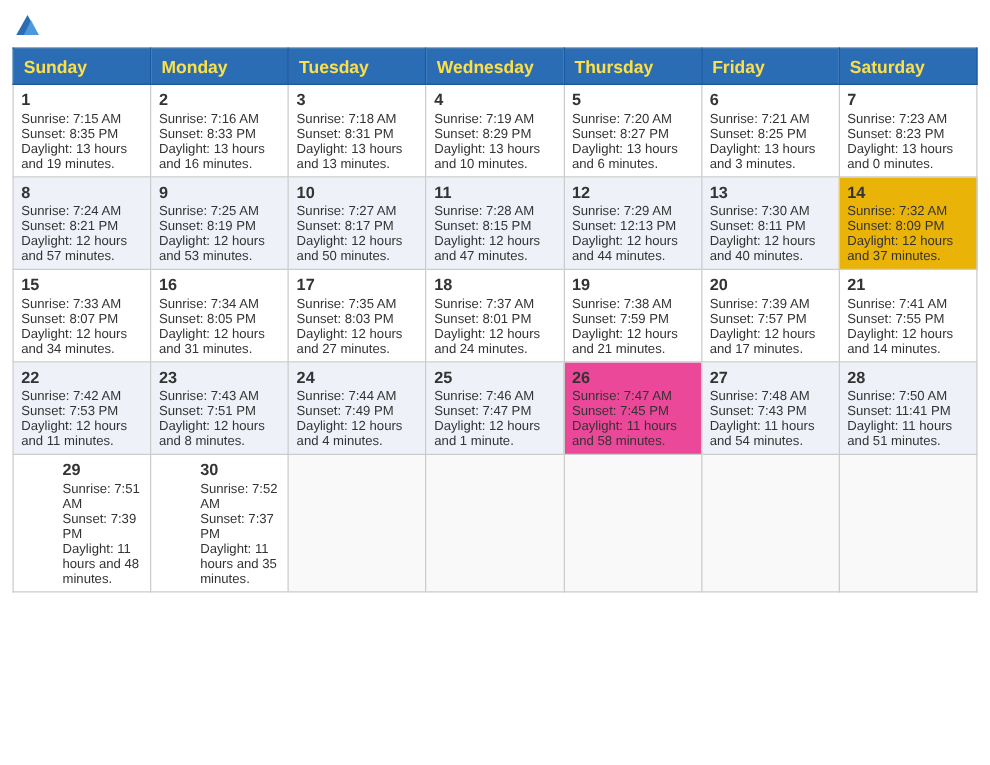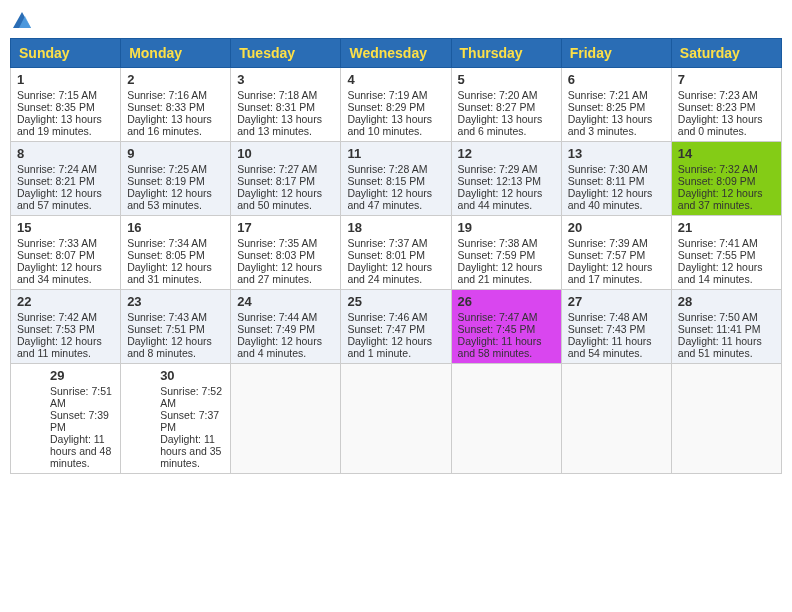--- a/index.html
+++ b/index.html
@@ -179,21 +179,21 @@
           <span>Sunrise: 7:29 AM</span><br>
           <span>Sunset: 12:13 PM</span><br>
           <span>Daylight: 12 hours and 44 minutes.</span>
         </td>
         <td style="background: rgb(238, 242, 248);">
           <span class="day-num">13</span>
           <span>Sunrise: 7:30 AM</span><br>
           <span>Sunset: 8:11 PM</span><br>
           <span>Daylight: 12 hours and 40 minutes.</span>
         </td>
-        <td style="background: #84cc16;">
+        <td style="background: #eab308;">
           <span class="day-num">14</span>
           <span>Sunrise: 7:32 AM</span><br>
           <span>Sunset: 8:09 PM</span><br>
           <span>Daylight: 12 hours and 37 minutes.</span>
         </td>
       </tr>
       <tr>
         <td>
           <span class="day-num">15</span>
           <span>Sunrise: 7:33 AM</span><br>
@@ -255,21 +255,21 @@
           <span>Sunrise: 7:44 AM</span><br>
           <span>Sunset: 7:49 PM</span><br>
           <span>Daylight: 12 hours and 4 minutes.</span>
         </td>
         <td style="background: rgb(238, 242, 248);">
           <span class="day-num">25</span>
           <span>Sunrise: 7:46 AM</span><br>
           <span>Sunset: 7:47 PM</span><br>
           <span>Daylight: 12 hours and 1 minute.</span>
         </td>
-        <td style="background: #d946ef;">
+        <td style="background: #ec4899;">
           <span class="day-num">26</span>
           <span>Sunrise: 7:47 AM</span><br>
           <span>Sunset: 7:45 PM</span><br>
           <span>Daylight: 11 hours and 58 minutes.</span>
         </td>
         <td style="background: rgb(238, 242, 248);">
           <span class="day-num">27</span>
           <span>Sunrise: 7:48 AM</span><br>
           <span>Sunset: 7:43 PM</span><br>
           <span>Daylight: 11 hours and 54 minutes.</span>

